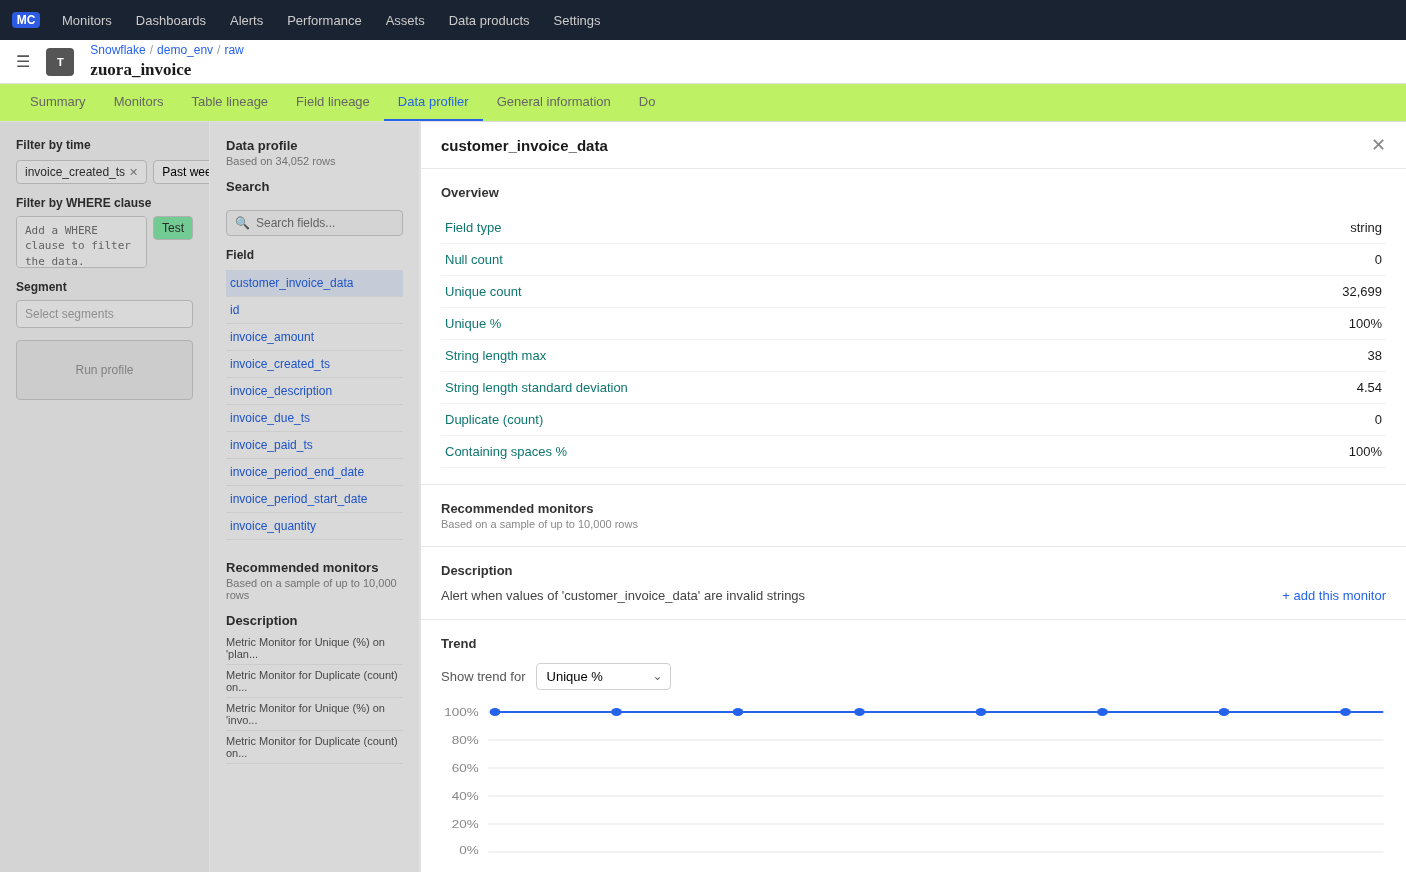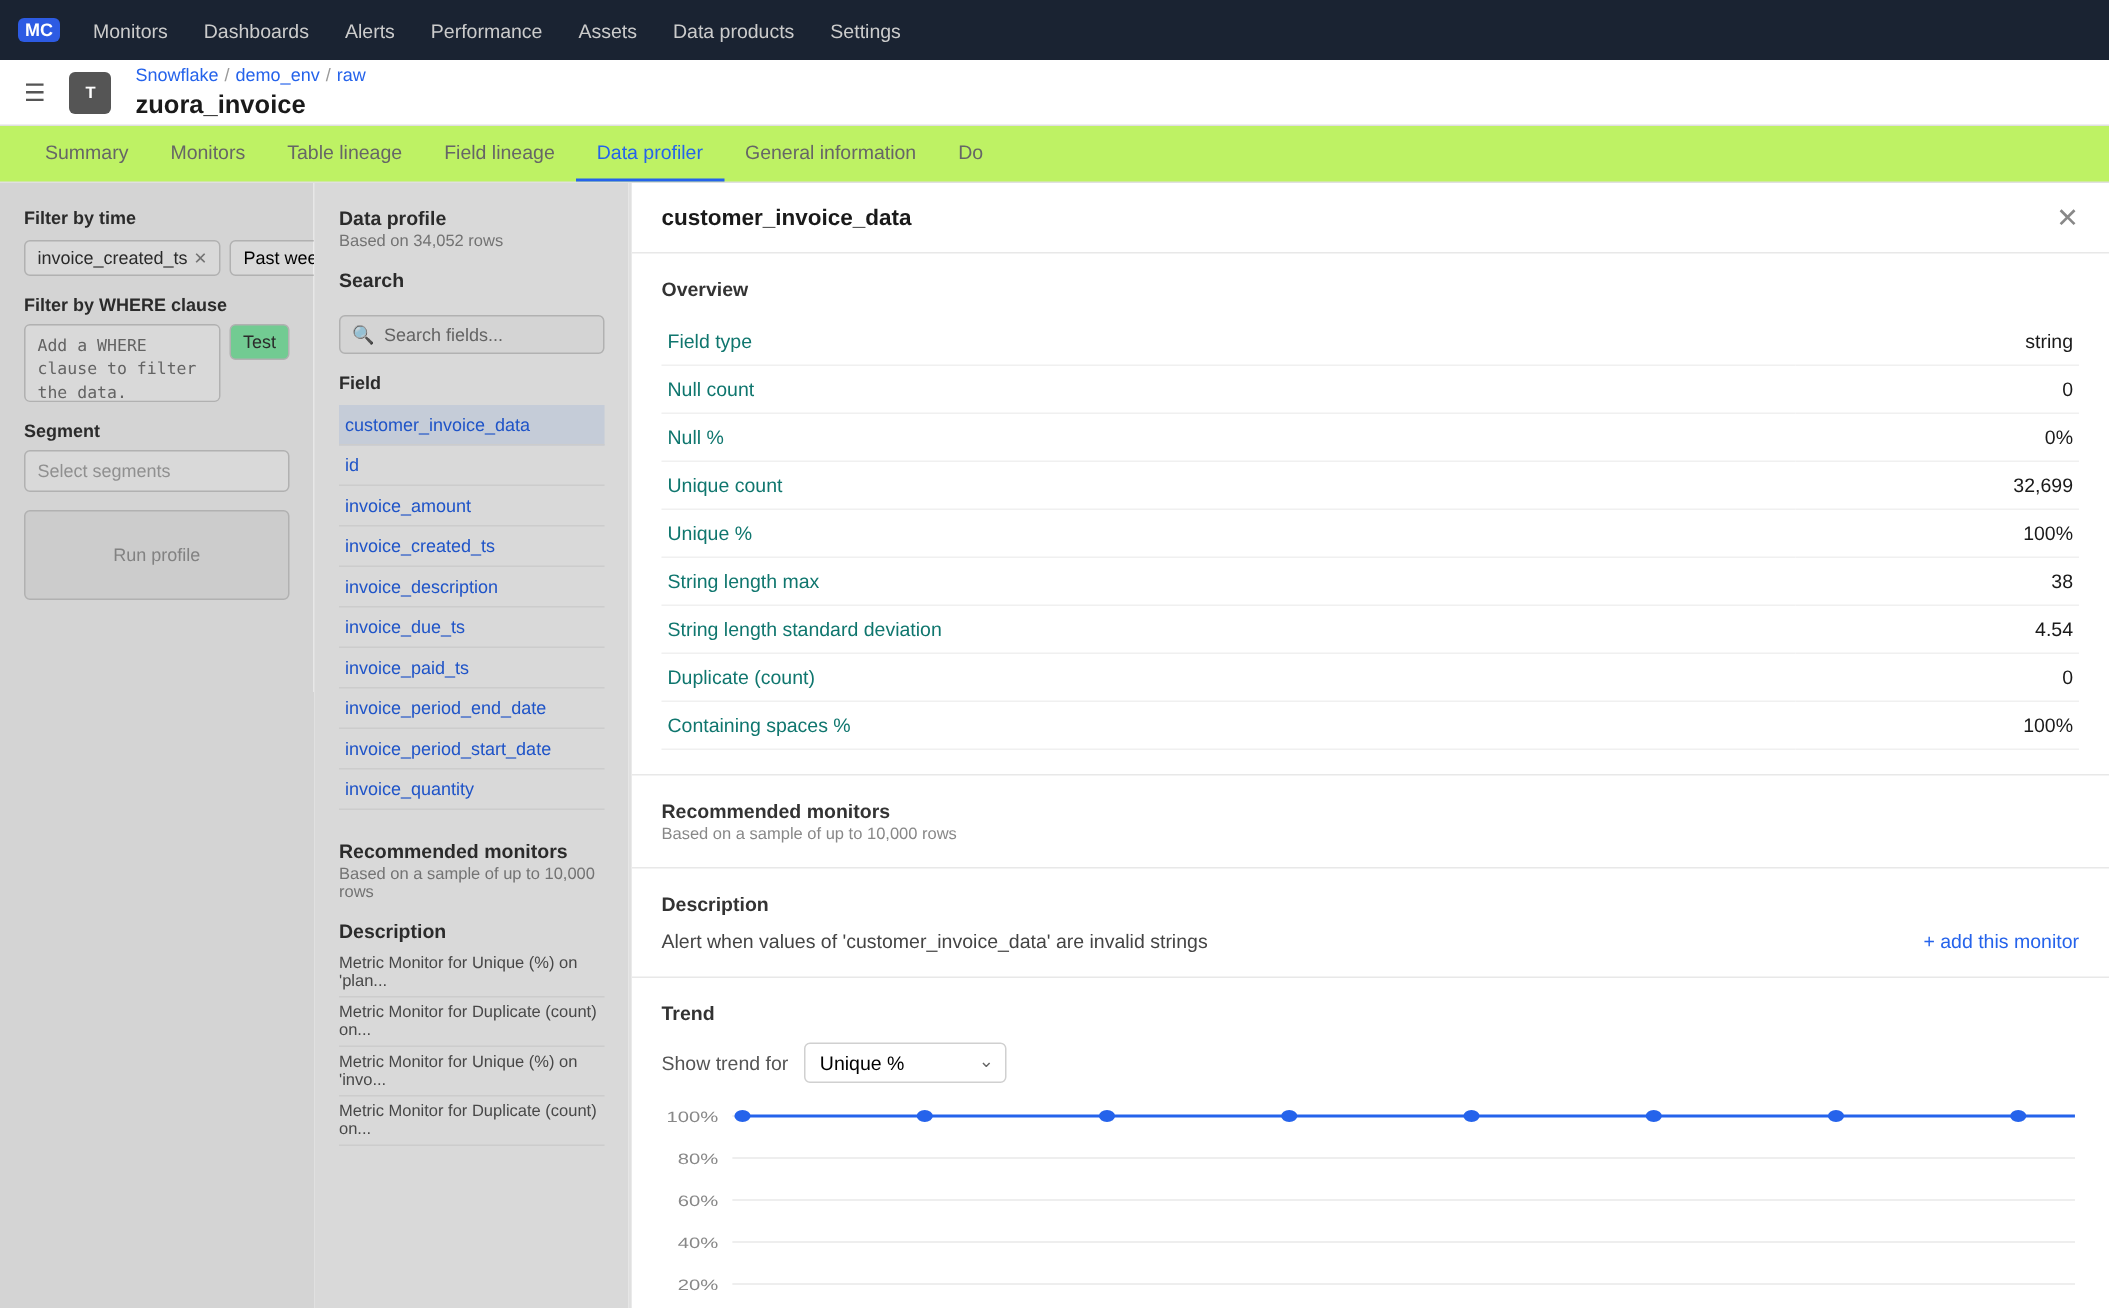--- a/index.html
+++ b/index.html
@@ -27,21 +27,21 @@
     }
     .hamburger { cursor: pointer; font-size: 16px; color: #555; margin-right: 8px; }
     .avatar {
       width: 28px; height: 28px; background: #555; border-radius: 4px;
       display: flex; align-items: center; justify-content: center;
       color: white; font-size: 11px; font-weight: bold; margin-right: 8px; flex-shrink: 0;
     }
     .breadcrumb { display: flex; align-items: center; gap: 4px; font-size: 12px; color: #666; }
     .breadcrumb .crumb-link { color: #2563eb; cursor: pointer; }
     .breadcrumb .sep { color: #999; }
-    .page-title { font-size: 17px; font-weight: 600; color: #1a1a1a; margin-top: 3px; }
+    .page-title { font-size: 17px; font-weight: 600; color: #1a1a1a; margin-top: 3px; font-family: Liberation Serif, serif; }
 
     
     .tabs-bar {
       display: flex; align-items: center; background: #bef264;
       border-bottom: 1px solid #e0e0e0; padding: 0 16px;
     }
     .tab {
       padding: 10px 14px; font-size: 13px; color: #666; cursor: pointer;
       border-bottom: 2px solid transparent; white-space: nowrap;
     }
@@ -286,24 +286,20 @@
         <tbody>
           <tr>
             <td>Field type</td>
             <td>string</td>
           </tr>
           <tr>
             <td>Null count</td>
             <td>0</td>
           </tr>
           <tr>
-            <td>Null %</td>
-            <td>0%</td>
-          </tr>
-          <tr>
             <td>Unique count</td>
             <td>32,699</td>
           </tr>
           <tr>
             <td>Unique %</td>
             <td>100%</td>
           </tr>
           <tr>
             <td>String length max</td>
             <td>38</td>

